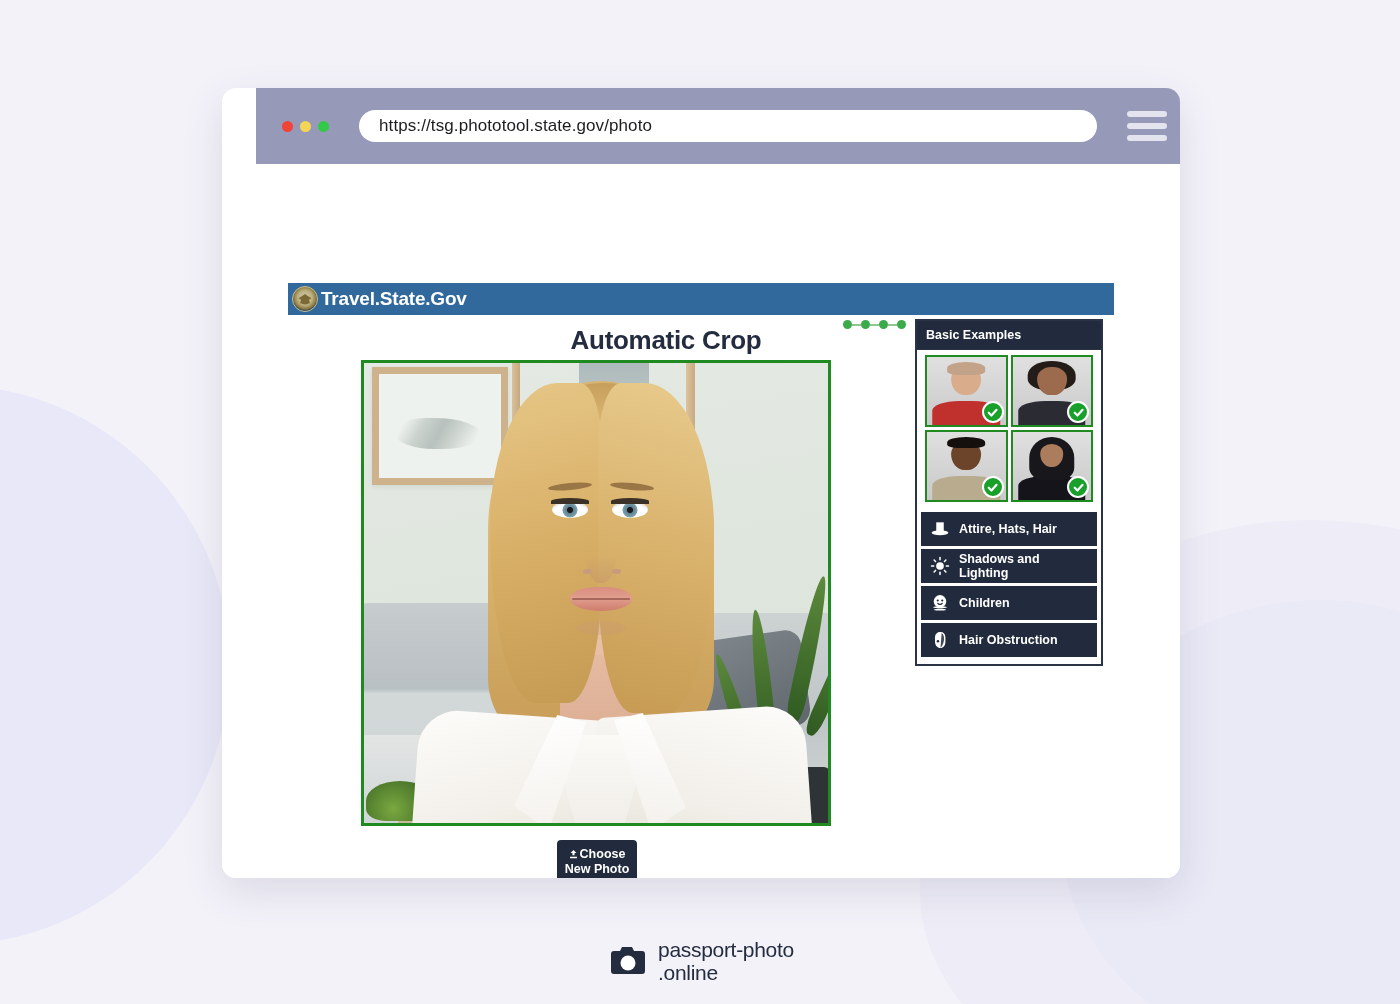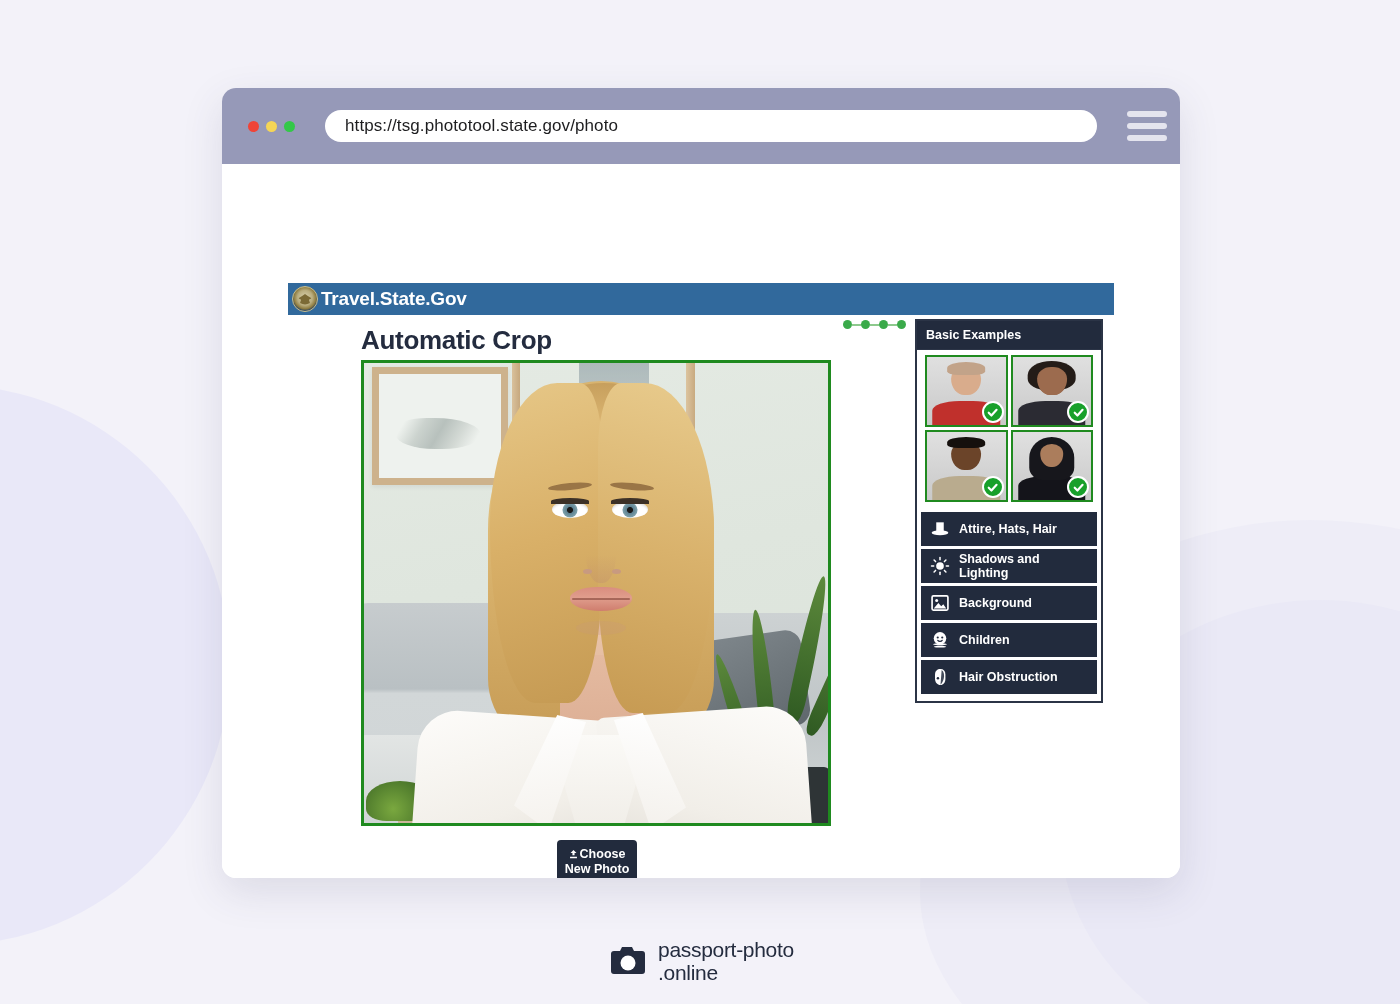--- a/index.html
+++ b/index.html
@@ -48,20 +48,21 @@
     z-index: 2;
     overflow: hidden;
   }
   .browser-bar {
     height: 76px;
     background: #9699b8;
     display: flex;
     align-items: center;
     padding: 0 13px 0 26px;
     gap: 18px;
+    margin-left: 34px;
   }
   .dots { display: flex; gap: 7px; align-items: center; }
   .dot { width: 11px; height: 11px; border-radius: 50%; }
   .dot.red { background: #f04438; }
   .dot.yellow { background: #f5d556; }
   .dot.green { background: #33c848; }
   .urlbar {
     flex: 1;
     height: 32px;
     background: #ffffff;
@@ -128,21 +129,21 @@
     display: flex; align-items: center;
   }
   .step-dot { width: 9px; height: 9px; border-radius: 50%; background: #3aaa4a; }
   .step-line { width: 9px; height: 2px; background: #8dc98d; }
 
   
   .crop-title {
     position: absolute;
     left: 139px; top: 161px;
     width: 610px;
-    text-align: left;
+    text-align: center;
     font-size: 26px;
     font-weight: bold;
     color: #242c3f;
     letter-spacing: -.3px;
   }
 
   
   .photo-frame {
     position: absolute;
     left: 139px; top: 196px;
@@ -628,30 +629,20 @@
                 <path d="M4.9 4.9 L6.7 6.7"></path>
                   <path d="M17.3 17.3 L19.1 19.1"></path>
                 <path d="M19.1 4.9 L17.3 6.7"></path>
                   <path d="M6.7 17.3 L4.9 19.1"></path>
               </g>
             </svg>
           </span>
           <span>Shadows and Lighting</span>
         </div>
 
-        <div class="menu-item">
-          <span class="mi-icon">
-            <svg viewBox="0 0 24 24">
-              <rect x="2.5" y="3.5" width="19" height="17" rx="1.6" fill="none" stroke="#fff" stroke-width="2"></rect>
-              <circle cx="8" cy="9" r="1.8" fill="#fff"></circle>
-              <path d="M4.5 18.5 L10 12 L13.5 16 L16 13.5 L19.5 18.5 Z" fill="#fff"></path>
-            </svg>
-          </span>
-          <span>Background</span>
-        </div>
 
 
         <div class="menu-item">
           <span class="mi-icon">
             <svg viewBox="0 0 24 24">
               <circle cx="12" cy="10" r="7.5" fill="#fff"></circle>
               <circle cx="9.3" cy="9" r="1.3" fill="#222b3d"></circle>
               <circle cx="14.7" cy="9" r="1.3" fill="#222b3d"></circle>
               <path d="M9.4 12.4 C10.4 14 13.6 14 14.6 12.4" stroke="#222b3d" stroke-width="1.5" fill="none" stroke-linecap="round"></path>
               <path d="M3.5 17 C6 15.4 18 15.4 20.5 17 C18 18.6 6 18.6 3.5 17 Z" fill="#fff"></path>

